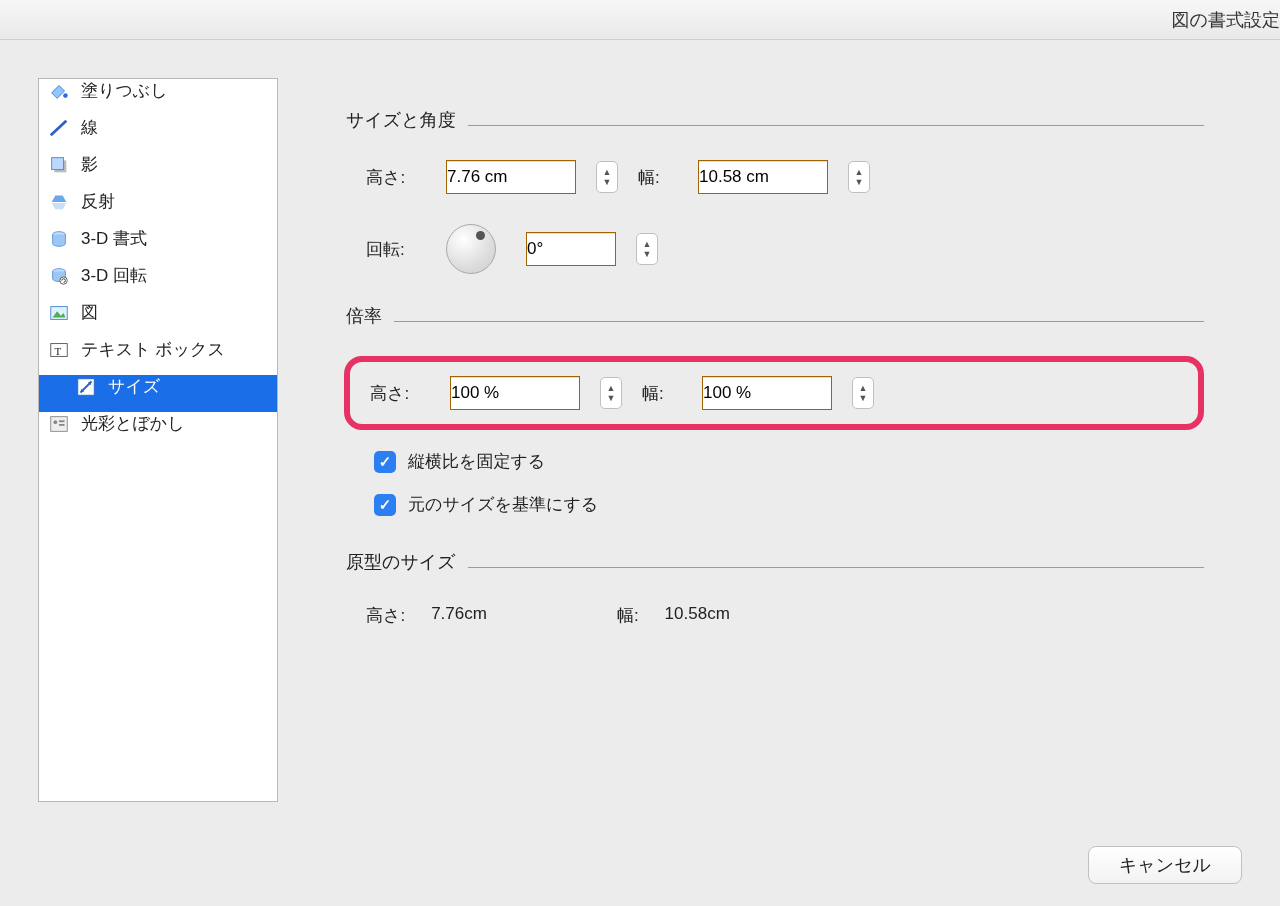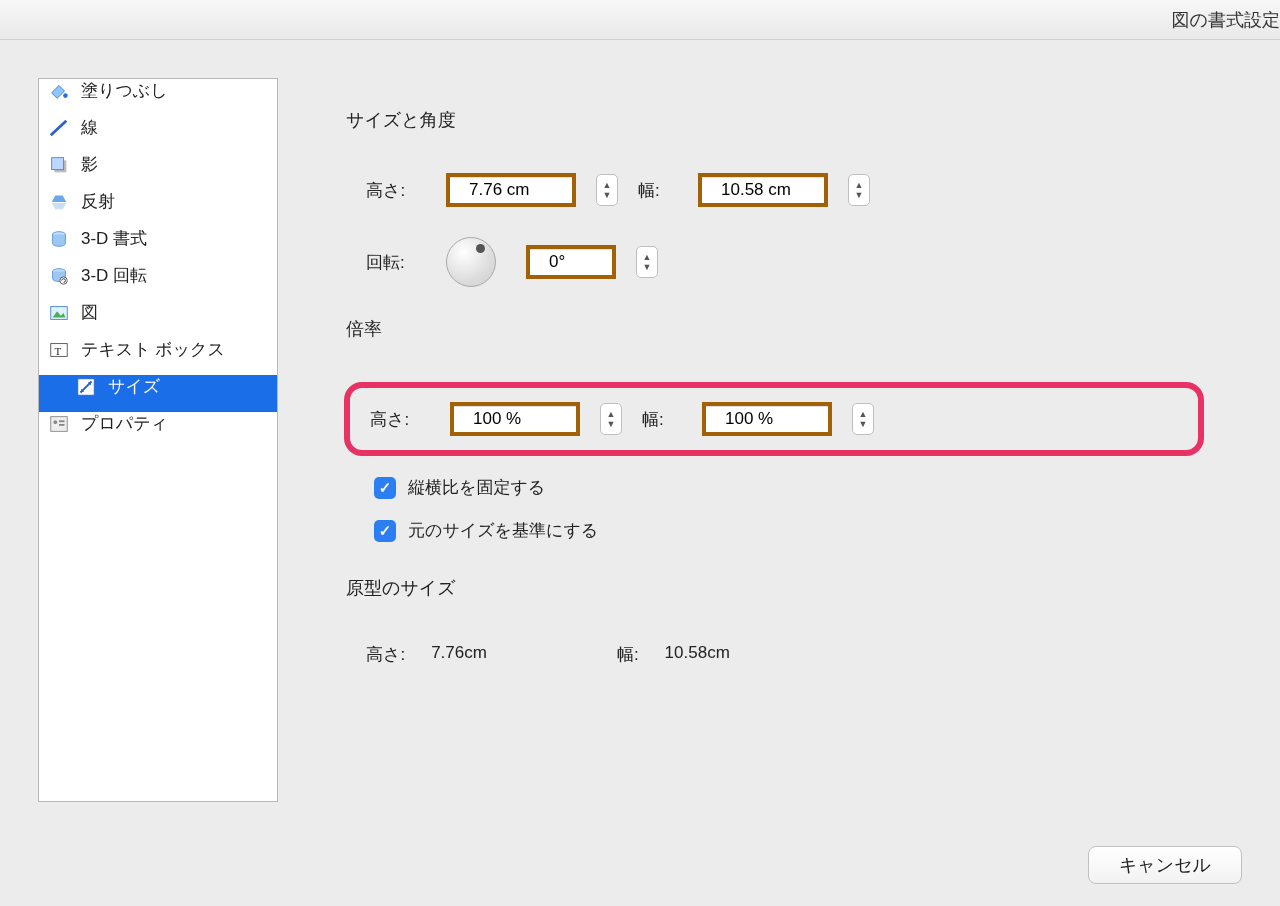--- a/index.html
+++ b/index.html
@@ -54,37 +54,36 @@
     background: #ececec;
     padding: 30px 38px 0 38px;
     height: 724px;
     position: relative;
   }
   .section-head {
     display: flex;
     align-items: baseline;
     gap: 12px;
     margin-bottom: 28px;
-    flex-direction: column;
   }
   .section-head .label { white-space: nowrap; font-size: 18px; }
   .section-head .line { flex:1; border-bottom: 1px solid #9a9a9a; }
   .row {
     display: flex;
     align-items: center;
     gap: 20px;
     padding-left: 20px;
     margin-bottom: 30px;
   }
   .flabel { width: 60px; }
   .input-text {
     width: 130px; height: 34px;
-    border: 4px solid #a16207;
+    border: 1px solid #a16207;
     background: #fff;
-    padding: 0 19px;
+    padding: 0 0;
     font-size: 17px;
     box-shadow: inset 0 1px 0 #e0e0e0;
   }
   .stepper {
     width: 22px; height: 32px;
     background: #fff;
     border: 1px solid #bfbfbf;
     border-radius: 5px;
     display: flex; flex-direction: column;
     align-items: center; justify-content: center;
@@ -238,21 +237,21 @@
     </div>
     <div class="side-item">
       <span class="side-icon">
           <svg width="22" height="22" viewBox="0 0 24 24">
             <rect x="3" y="4" width="18" height="16" fill="#eee" stroke="#888"></rect>
             <circle cx="8" cy="10" r="2" fill="#888"></circle>
             <line x1="12" y1="9" x2="18" y2="9" stroke="#888" stroke-width="2"></line>
             <line x1="12" y1="13" x2="18" y2="13" stroke="#888" stroke-width="2"></line>
           </svg>
         </span>
-      <span>プロパティ</span>
+      <span>光彩とぼかし</span>
     </div>
   </div>
 
   <div class="content">
 
     <div class="section-head">
       <span class="label">サイズと角度</span>
       <span class="line"></span>
     </div>
 

